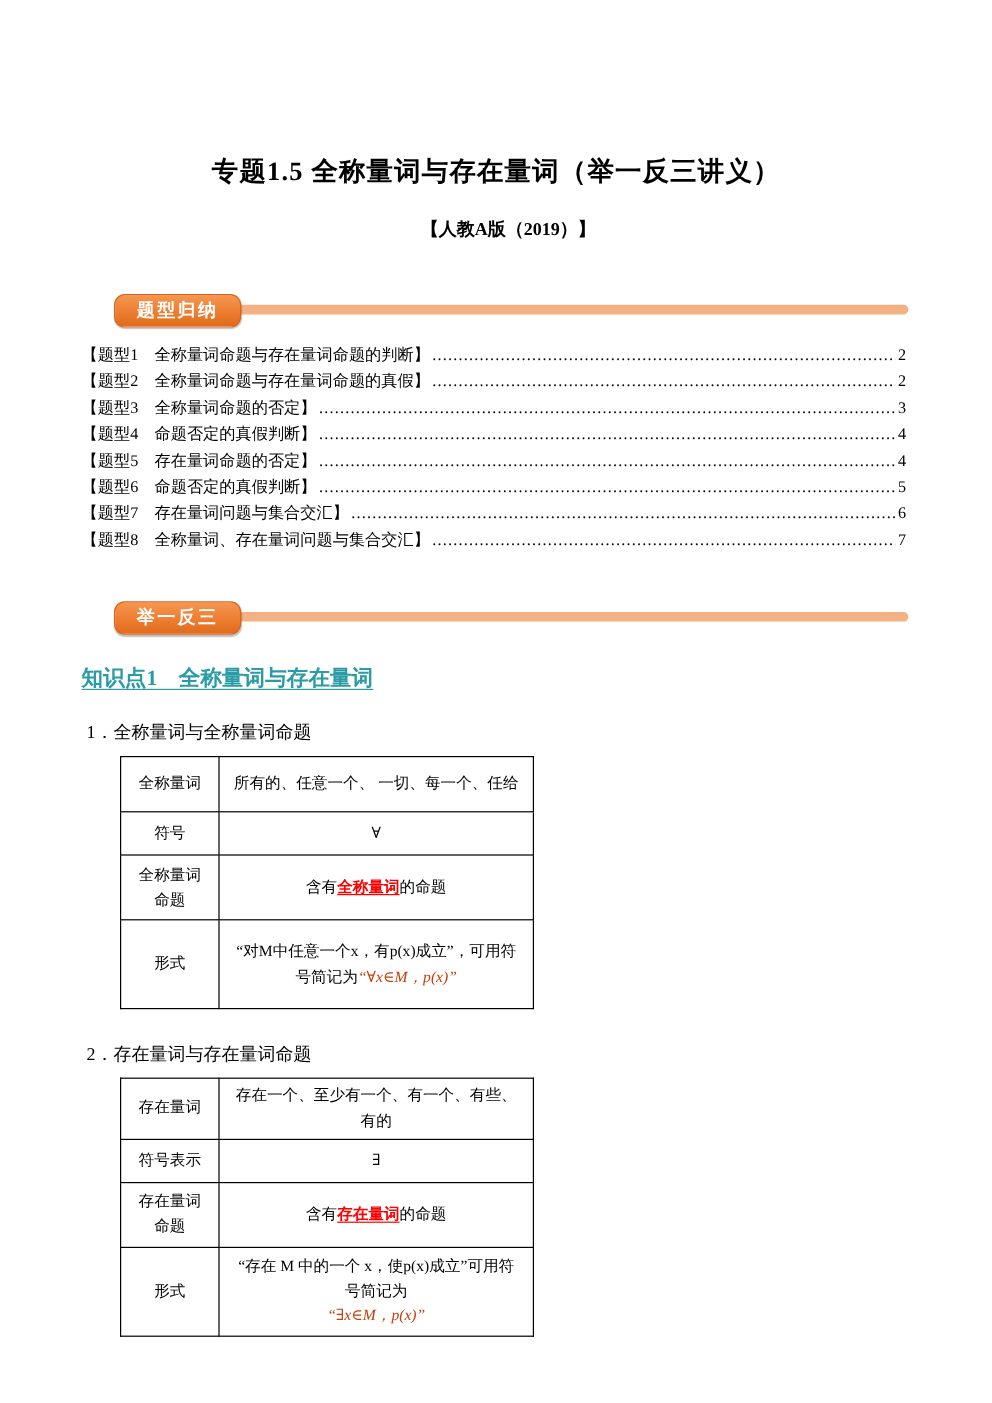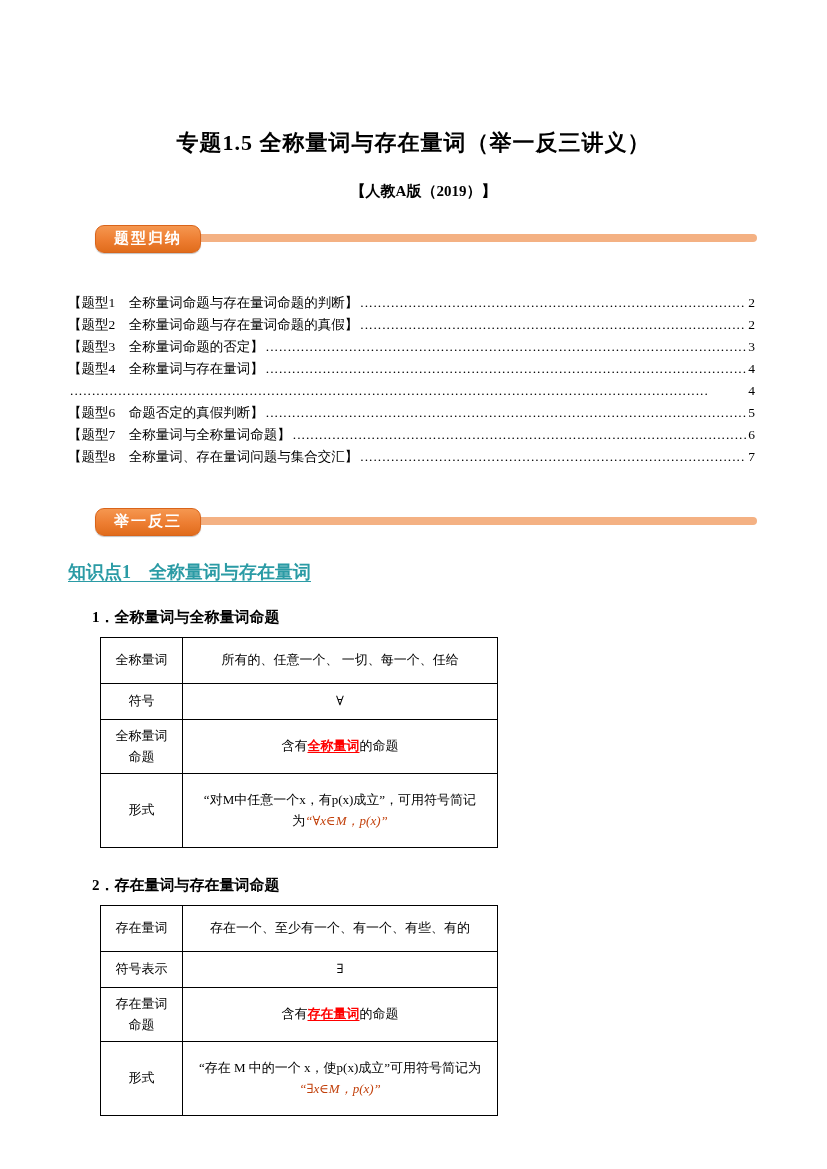--- a/index.html
+++ b/index.html
@@ -23,68 +23,68 @@
   .subtitle {
     margin-top: 24px;
     text-align: center;
     font-size: 15px;
     font-weight: bold;
     padding-left: 20px;
   }
 
   
   .banner { position: relative; height: 26px; margin-left: 95px; margin-right: 70px; }
-  .banner-1 { margin-top: 24px; }
+  .banner-1 { margin-top: 44px; }
   .banner-2 { margin-top: 40px; }
   .banner .bar {
     position: absolute; left: 12px; right: 0; top: 9px; height: 8px;
     background: #F4B183; border-radius: 4px;
   }
   .banner .badge {
     position: absolute; left: 0; top: 0;
     background: linear-gradient(#F59750, #ED7D31 55%, #E06C1C);
     border: 1px solid #D9641A;
     color: #fff; font-weight: bold; font-size: 15px;
     padding: 3px 18px 4px 18px;
     border-radius: 9px;
     letter-spacing: 2px;
     box-shadow: 0 1px 1px rgba(0,0,0,0.25);
   }
 
   
-  .toc { margin: 41px 72px 0 68px; font-size: 13.5px; }
+  .toc { margin: 14px 72px 0 68px; font-size: 13.5px; }
   .toc-row { display: flex; align-items: baseline; line-height: 22px; white-space: nowrap; }
   .toc-label { flex: 0 0 auto; }
   .toc-dots { flex: 1 1 auto; overflow: hidden; margin: 0 2px; color: #000; }
   .toc-dots::after {
     content: "..................................................................................................................................................";
     letter-spacing: 1px;
   }
   .toc-page { flex: 0 0 auto; }
 
   
   .kp-heading {
     margin: 26px 0 0 68px;
     font-size: 18px;
     font-weight: bold;
     color: #2B9BA5;
     text-decoration: underline;
     text-underline-offset: 3px;
   }
 
   .sec-heading {
-    margin: 24px 0 10px 92px;
+    margin: 24px 0 10px 72px;
     font-size: 15px;
-    font-weight: bold;
+    font-weight: normal;
   }
 
   
   table.ktable {
     margin-left: 100px;
-    width: 398px;
+    width: 345px;
     border-collapse: collapse;
     font-size: 13px;
     table-layout: fixed;
   }
   table.ktable td {
     border: 1px solid #000;
     text-align: center;
     vertical-align: middle;
     padding: 4px 10px;
     line-height: 1.6;
@@ -135,35 +135,36 @@
       <span class="toc-label">【题型2　全称量词命题与存在量词命题的真假】</span>
       <span class="toc-dots"></span>
       <span class="toc-page">2</span>
     </div>
     <div class="toc-row">
       <span class="toc-label">【题型3　全称量词命题的否定】</span>
       <span class="toc-dots"></span>
       <span class="toc-page">3</span>
     </div>
     <div class="toc-row">
-      <span class="toc-label">【题型4　全称量词与存在量词】</span>
+      <span class="toc-label">【题型4　命题否定的真假判断】</span>
       <span class="toc-dots"></span>
       <span class="toc-page">4</span>
     </div>
     <div class="toc-row">
+      <span class="toc-label">【题型5　存在量词命题的否定】</span>
       <span class="toc-dots"></span>
       <span class="toc-page">4</span>
     </div>
     <div class="toc-row">
       <span class="toc-label">【题型6　命题否定的真假判断】</span>
       <span class="toc-dots"></span>
       <span class="toc-page">5</span>
     </div>
     <div class="toc-row">
-      <span class="toc-label">【题型7　全称量词与全称量词命题】</span>
+      <span class="toc-label">【题型7　存在量词问题与集合交汇】</span>
       <span class="toc-dots"></span>
       <span class="toc-page">6</span>
     </div>
     <div class="toc-row">
       <span class="toc-label">【题型8　全称量词、存在量词问题与集合交汇】</span>
       <span class="toc-dots"></span>
       <span class="toc-page">7</span>
     </div>
   </div>
 

